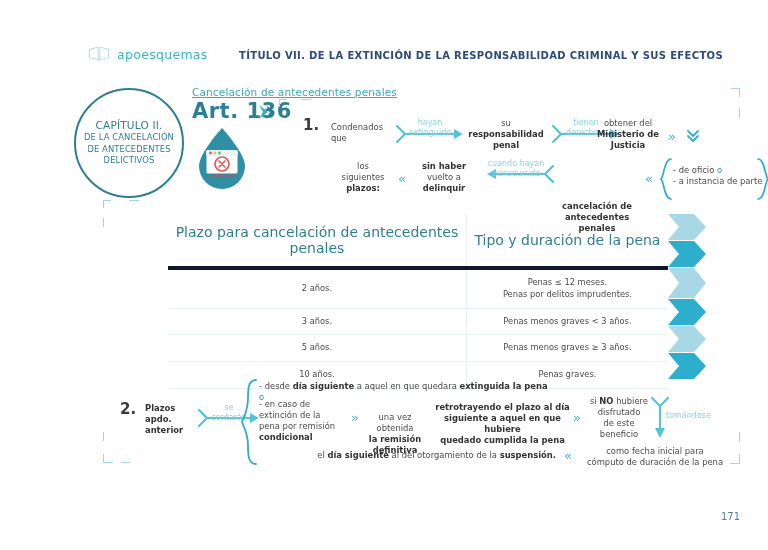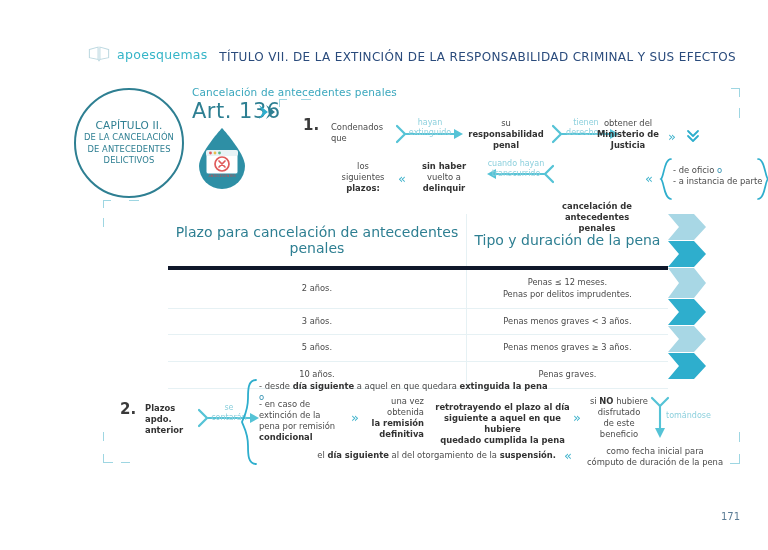--- a/index.html
+++ b/index.html
@@ -33,25 +33,25 @@
   }
   .logo-mark { width: 22px; height: 16px; display:block; }
   .logo-text {
     font-size: 12.5px;
     letter-spacing: .3px;
     color: #36b5c8;
     font-family: "DejaVu Sans", sans-serif;
   }
   .doc-header {
     position: absolute;
-    right: 60px; top: 50px;
-    font-size: 12px;
+    right: 73px; top: 50px;
+    font-size: 10px;
     letter-spacing: .35px;
     color: #2a4b7c;
-    font-weight: normal;
+    font-weight: bold;
     font-family: "DejaVu Sans", sans-serif;
     white-space: nowrap;
   }
 
   
   .chapter-circle {
     position: absolute;
     left: 74px; top: 88px;
     width: 110px; height: 110px;
     border: 2.2px solid #2e7f92;
@@ -79,26 +79,27 @@
   }
 
   
   .art-sub {
     position: absolute;
     left: 192px; top: 86px;
     font-size: 10.5px;
     color: #3aa7bd;
     letter-spacing: .15px;
     font-family: "DejaVu Sans", sans-serif;
+    text-decoration: underline;
   }
   .art-num {
     position: absolute;
     left: 192px; top: 99px;
     font-size: 21px;
-    font-weight: normal;
+    font-weight: bold;
     color: #2e7f92;
     letter-spacing: .5px;
     font-family: "DejaVu Sans", sans-serif;
   }
   .art-chev {
     position: absolute;
     left: 257px; top: 104px;
   }
 
   
@@ -432,21 +433,21 @@
 
   <div class="flow-txt" style="left:259px;top:399px;width:92px;">
     <span>- en caso de</span><br>
     <span>extinción de la</span><br>
     <span>pena por remisión</span><br>
     <b>condicional</b>
   </div>
 
   <div class="chev-mark" style="left:351px;top:411px;">»</div>
 
-  <div class="flow-txt ctr" style="left:366px;top:396px;width:58px;text-align:right;">
+  <div class="flow-txt ctr" style="left:366px;top:412px;width:58px;">
     <span>una vez</span><br>
     <span>obtenida</span><br>
     <b>la remisión</b><br>
     <b>definitiva</b>
   </div>
 
   <div class="flow-txt ctr" style="left:430px;top:402px;width:145px;">
     <b>retrotrayendo el plazo al día</b><br>
     <b>siguiente a aquel en que hubiere</b><br>
     <b>quedado cumplida la pena</b>

